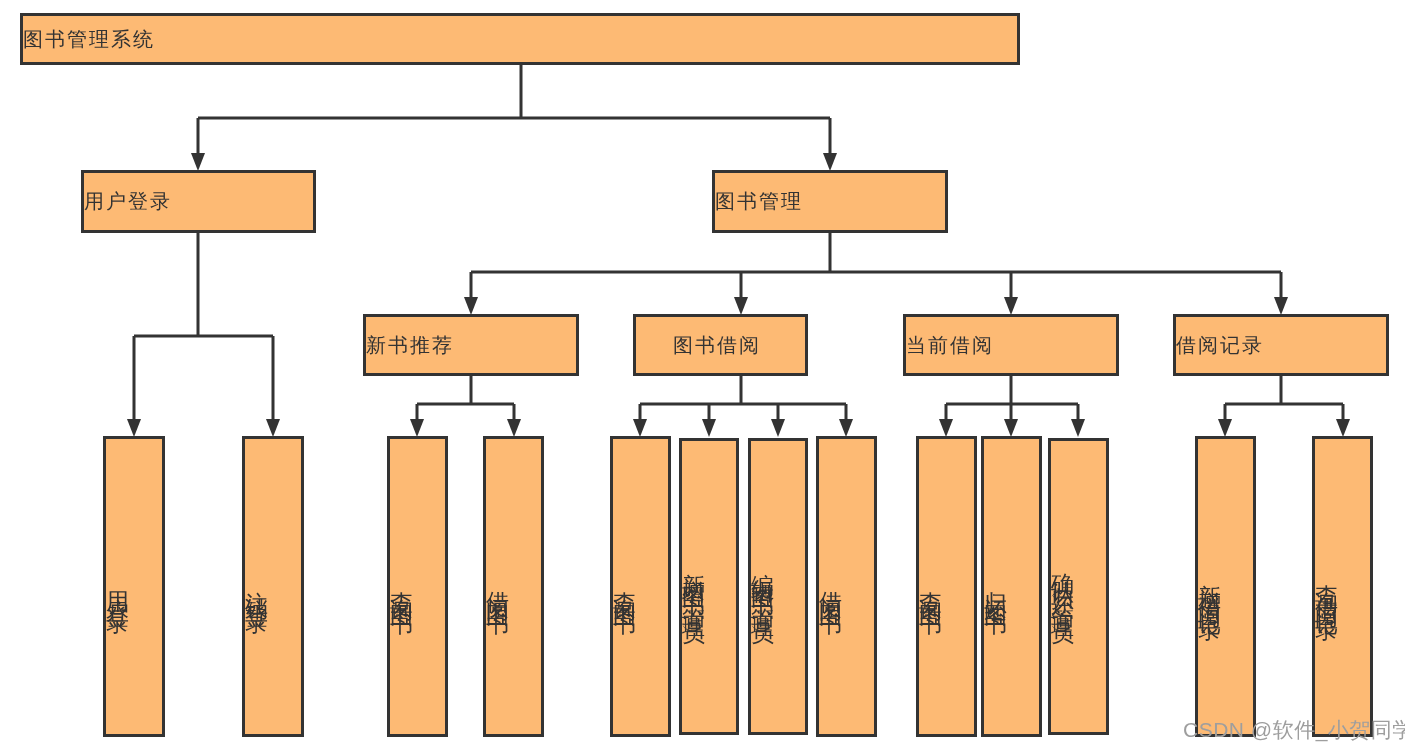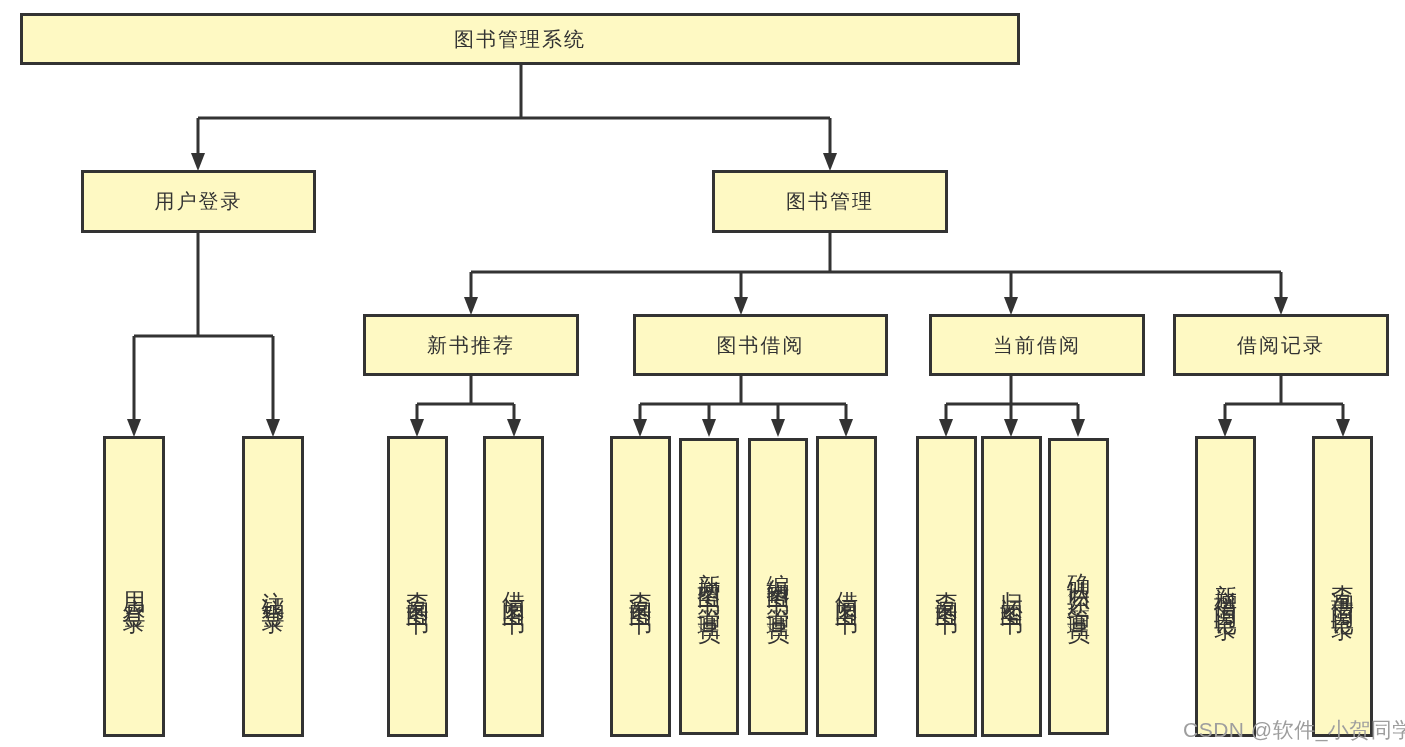--- a/index.html
+++ b/index.html
@@ -11,24 +11,23 @@
     overflow: hidden;
     font-family: "Liberation Sans", sans-serif;
   }
   .edges { position: absolute; left: 0; top: 0; width: 1405px; height: 747px; }
   .edges path { stroke: #333333; stroke-width: 3; fill: none; }
   .edges polygon { fill: #333333; stroke: none; }
   .node {
     position: absolute;
     box-sizing: border-box;
     border: 3px solid #333333;
-    background: #fef9c3;
+    background: #fdba74;
     display: flex;
     align-items: center;
-    justify-content: center;
     color: #333333;
     z-index: 2;
   }
   .hbox span {
     font-size: 20px;
     letter-spacing: 2px;
     white-space: nowrap;
   }
   .vbox .vtext {
     writing-mode: vertical-lr;
@@ -97,24 +96,24 @@
   <div class="node hbox" style="left:81px; top:170px; width:235px; height:63px;">
     <span>用户登录</span>
   </div>
   <div class="node hbox" style="left:363px; top:314px; width:216px; height:62px;">
     <span>新书推荐</span>
   </div>
 
   <div class="node hbox" style="left:712px; top:170px; width:236px; height:63px;">
     <span>图书管理</span>
   </div>
-  <div class="node hbox" style="left:633px; top:314px; width:255px; height:62px;">
+  <div class="node hbox" style="left:633px; top:314px; width:175px; height:62px;padding-left:37px;">
     <span>图书借阅</span>
   </div>
-  <div class="node hbox" style="left:903px; top:314px; width:216px; height:62px;margin-left:26px;">
+  <div class="node hbox" style="left:903px; top:314px; width:216px; height:62px;">
     <span>当前借阅</span>
   </div>
   <div class="node hbox" style="left:1173px; top:314px; width:216px; height:62px;font-family:Liberation Mono, monospace;">
     <span>借阅记录</span>
   </div>
 
   <div class="node vbox" style="left:103px; top:436px; width:62px; height:301px;">
     <span class="vtext">用户登录</span>
   </div>
   <div class="node vbox" style="left:242px; top:436px; width:62px; height:301px;">

